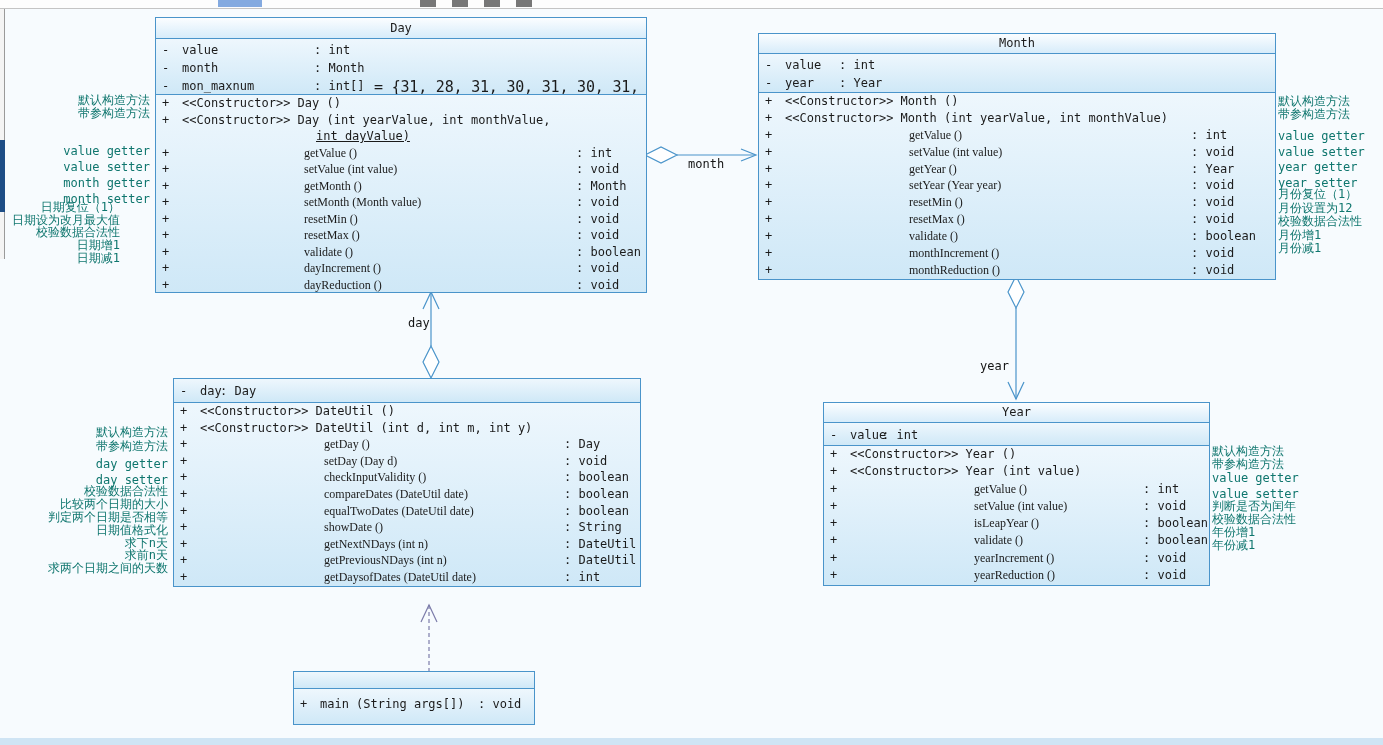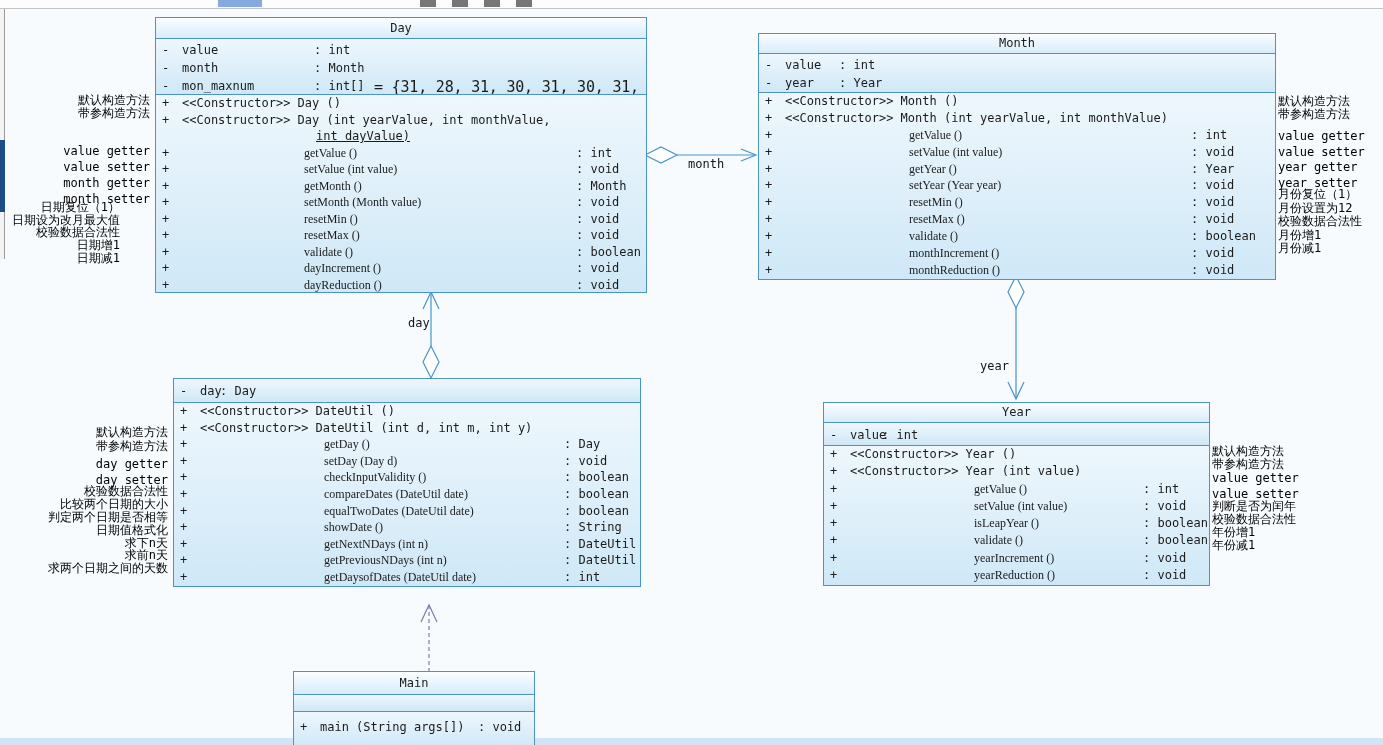--- a/index.html
+++ b/index.html
@@ -70,21 +70,21 @@
   .cline{stroke:#4a94ca;stroke-width:1.2;fill:none;}
   .cdiamond{stroke:#4a94ca;stroke-width:1.2;fill:#ffffff;}
   .dep{stroke:#7c7caa;stroke-width:1.2;fill:none;}
   .clabel{position:absolute;font-size:12px;color:#141414;white-space:nowrap;}
   #lbl-month{left:688px;top:157px;}
   #lbl-day{left:408px;top:316px;}
   #lbl-year{left:980px;top:359px;}
 
   
   .ann{position:absolute;font-family:"DejaVu Sans Mono","DejaVu Sans",sans-serif;
-       font-size:12px;color:#000000;text-align:right;}
+       font-size:12px;color:#0f766e;text-align:right;}
   .ann.lft{text-align:right;}
   .ann.rgt{text-align:left;}
   .ann-line{height:var(--lh);line-height:var(--lh);white-space:nowrap;}
   #ann-day-ctor{right:1233px;top:94px;--lh:12.8px;}
   #ann-day-acc{right:1233px;top:144px;--lh:15.9px;}
   #ann-day-ops{right:1263px;top:201px;--lh:12.7px;}
   #ann-month-ctor{left:1278px;top:95px;--lh:12.8px;}
   #ann-month-acc{left:1278px;top:129px;--lh:15.7px;}
   #ann-month-ops{left:1278px;top:188px;--lh:13.5px;}
   #ann-dateutil-ctor{right:1215px;top:426px;--lh:13.5px;}
@@ -396,21 +396,20 @@
       </div>
       <div class="mrow">
         <span class="vis">+</span>
         <span class="mname m">yearReduction ()</span>
         <span class="mtype">: void</span>
       </div>
     </div>
 </div>
 
 <div class="clsbox" id="box-main">
-  <div class="ctitle">Main</div>
   <div class="attrs"></div>
   <div class="methods">
       <div class="mrow">
         <span class="vis">+</span>
         <span class="mname none">main (String args[])</span>
         <span class="mtype">: void</span>
       </div>
     </div>
 </div>
 

